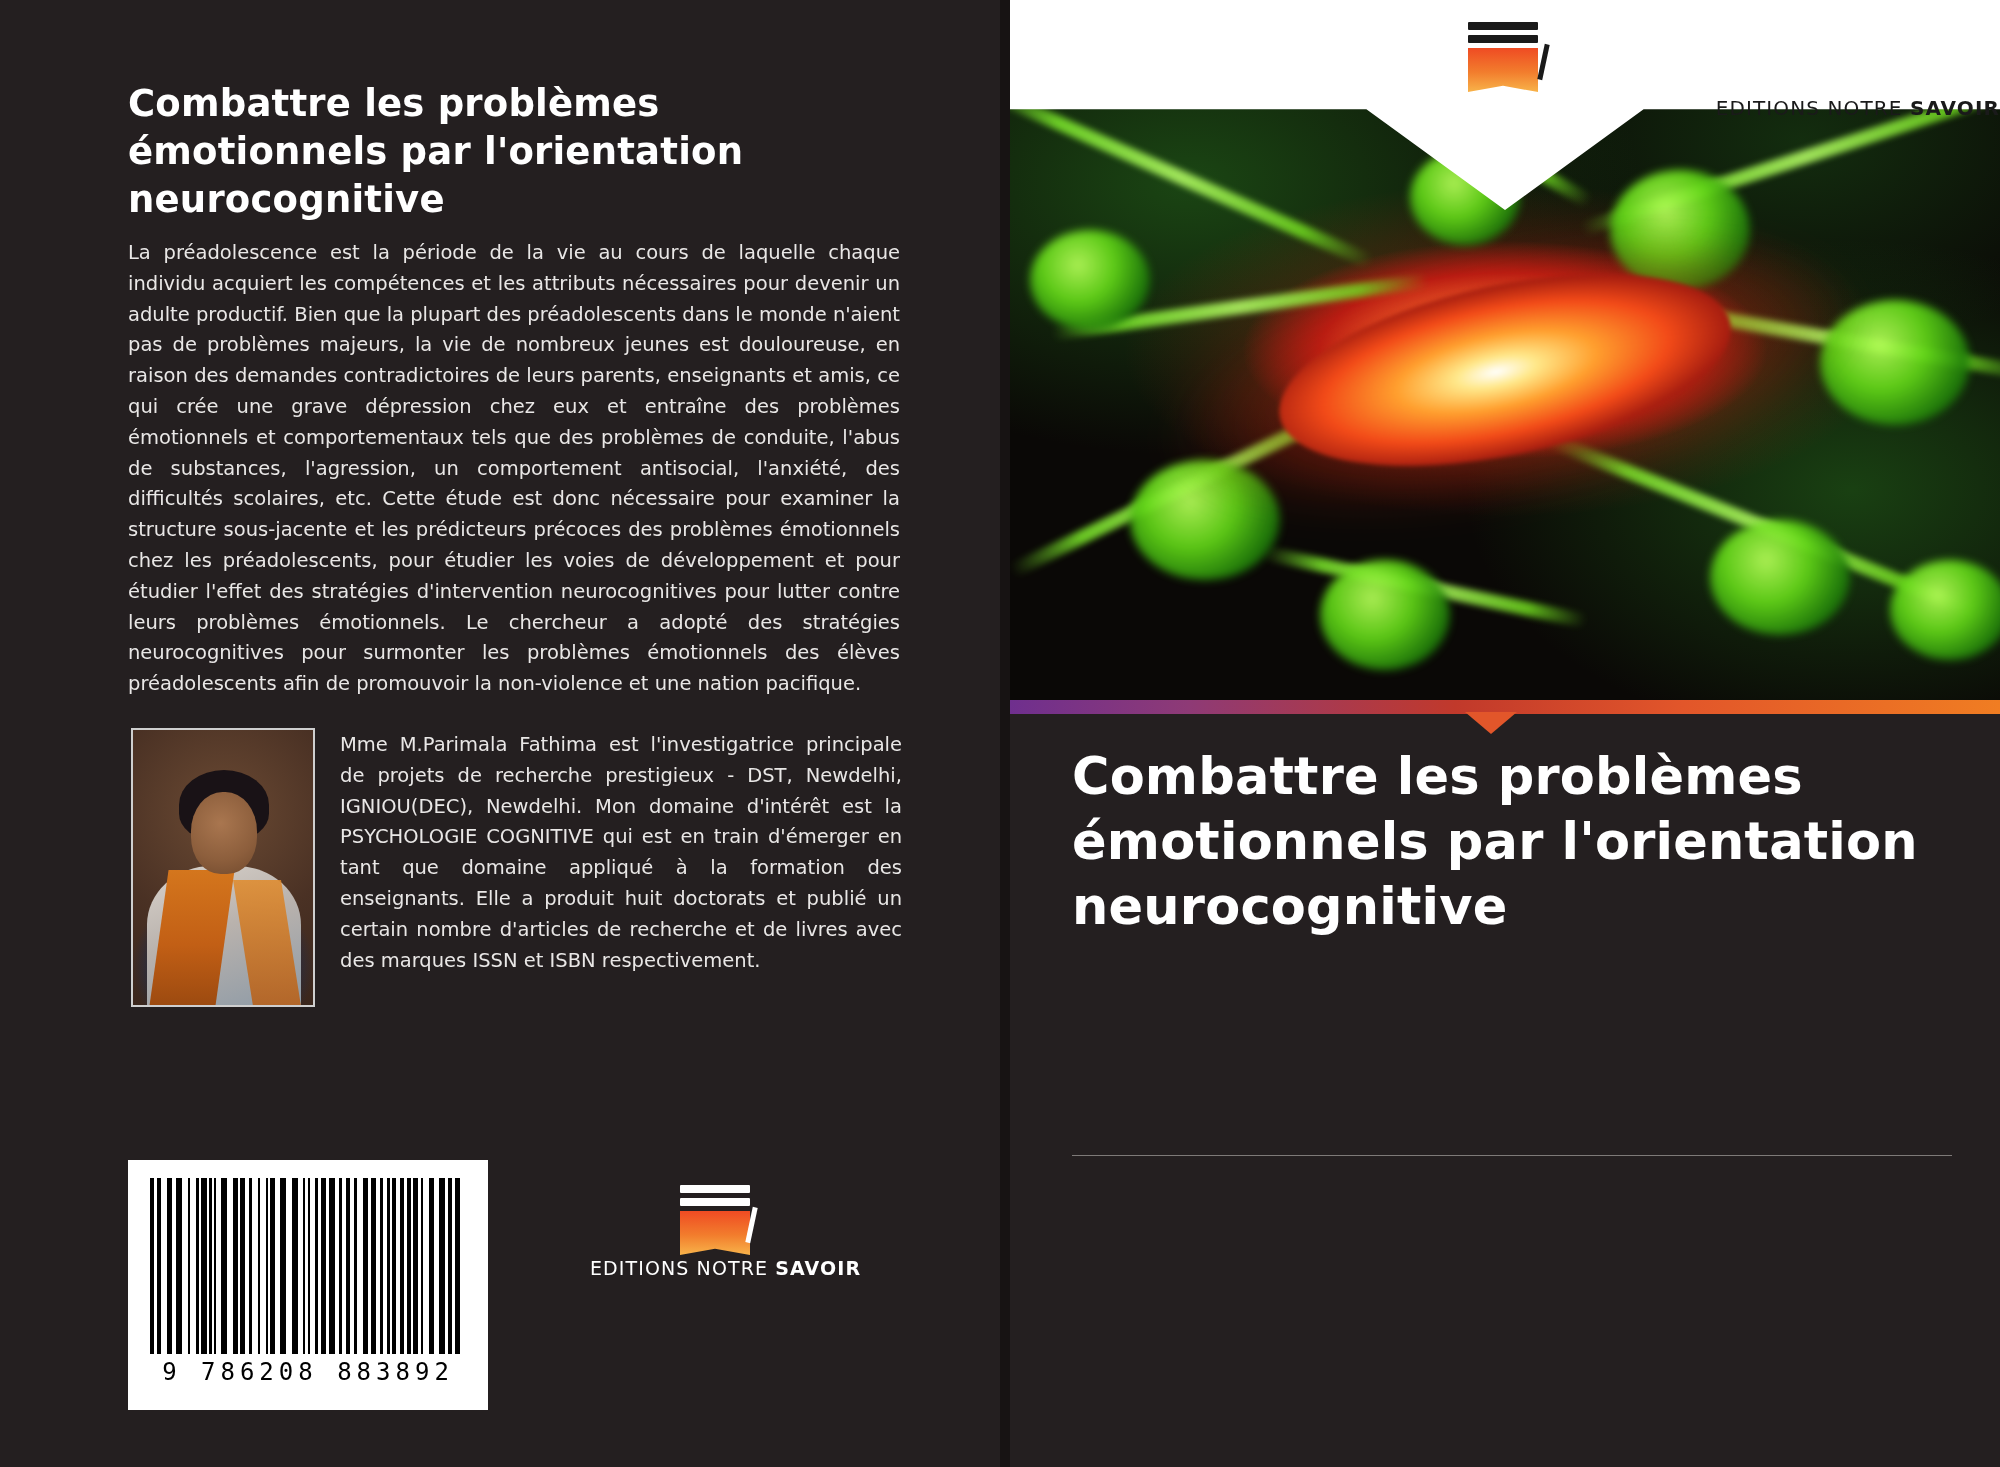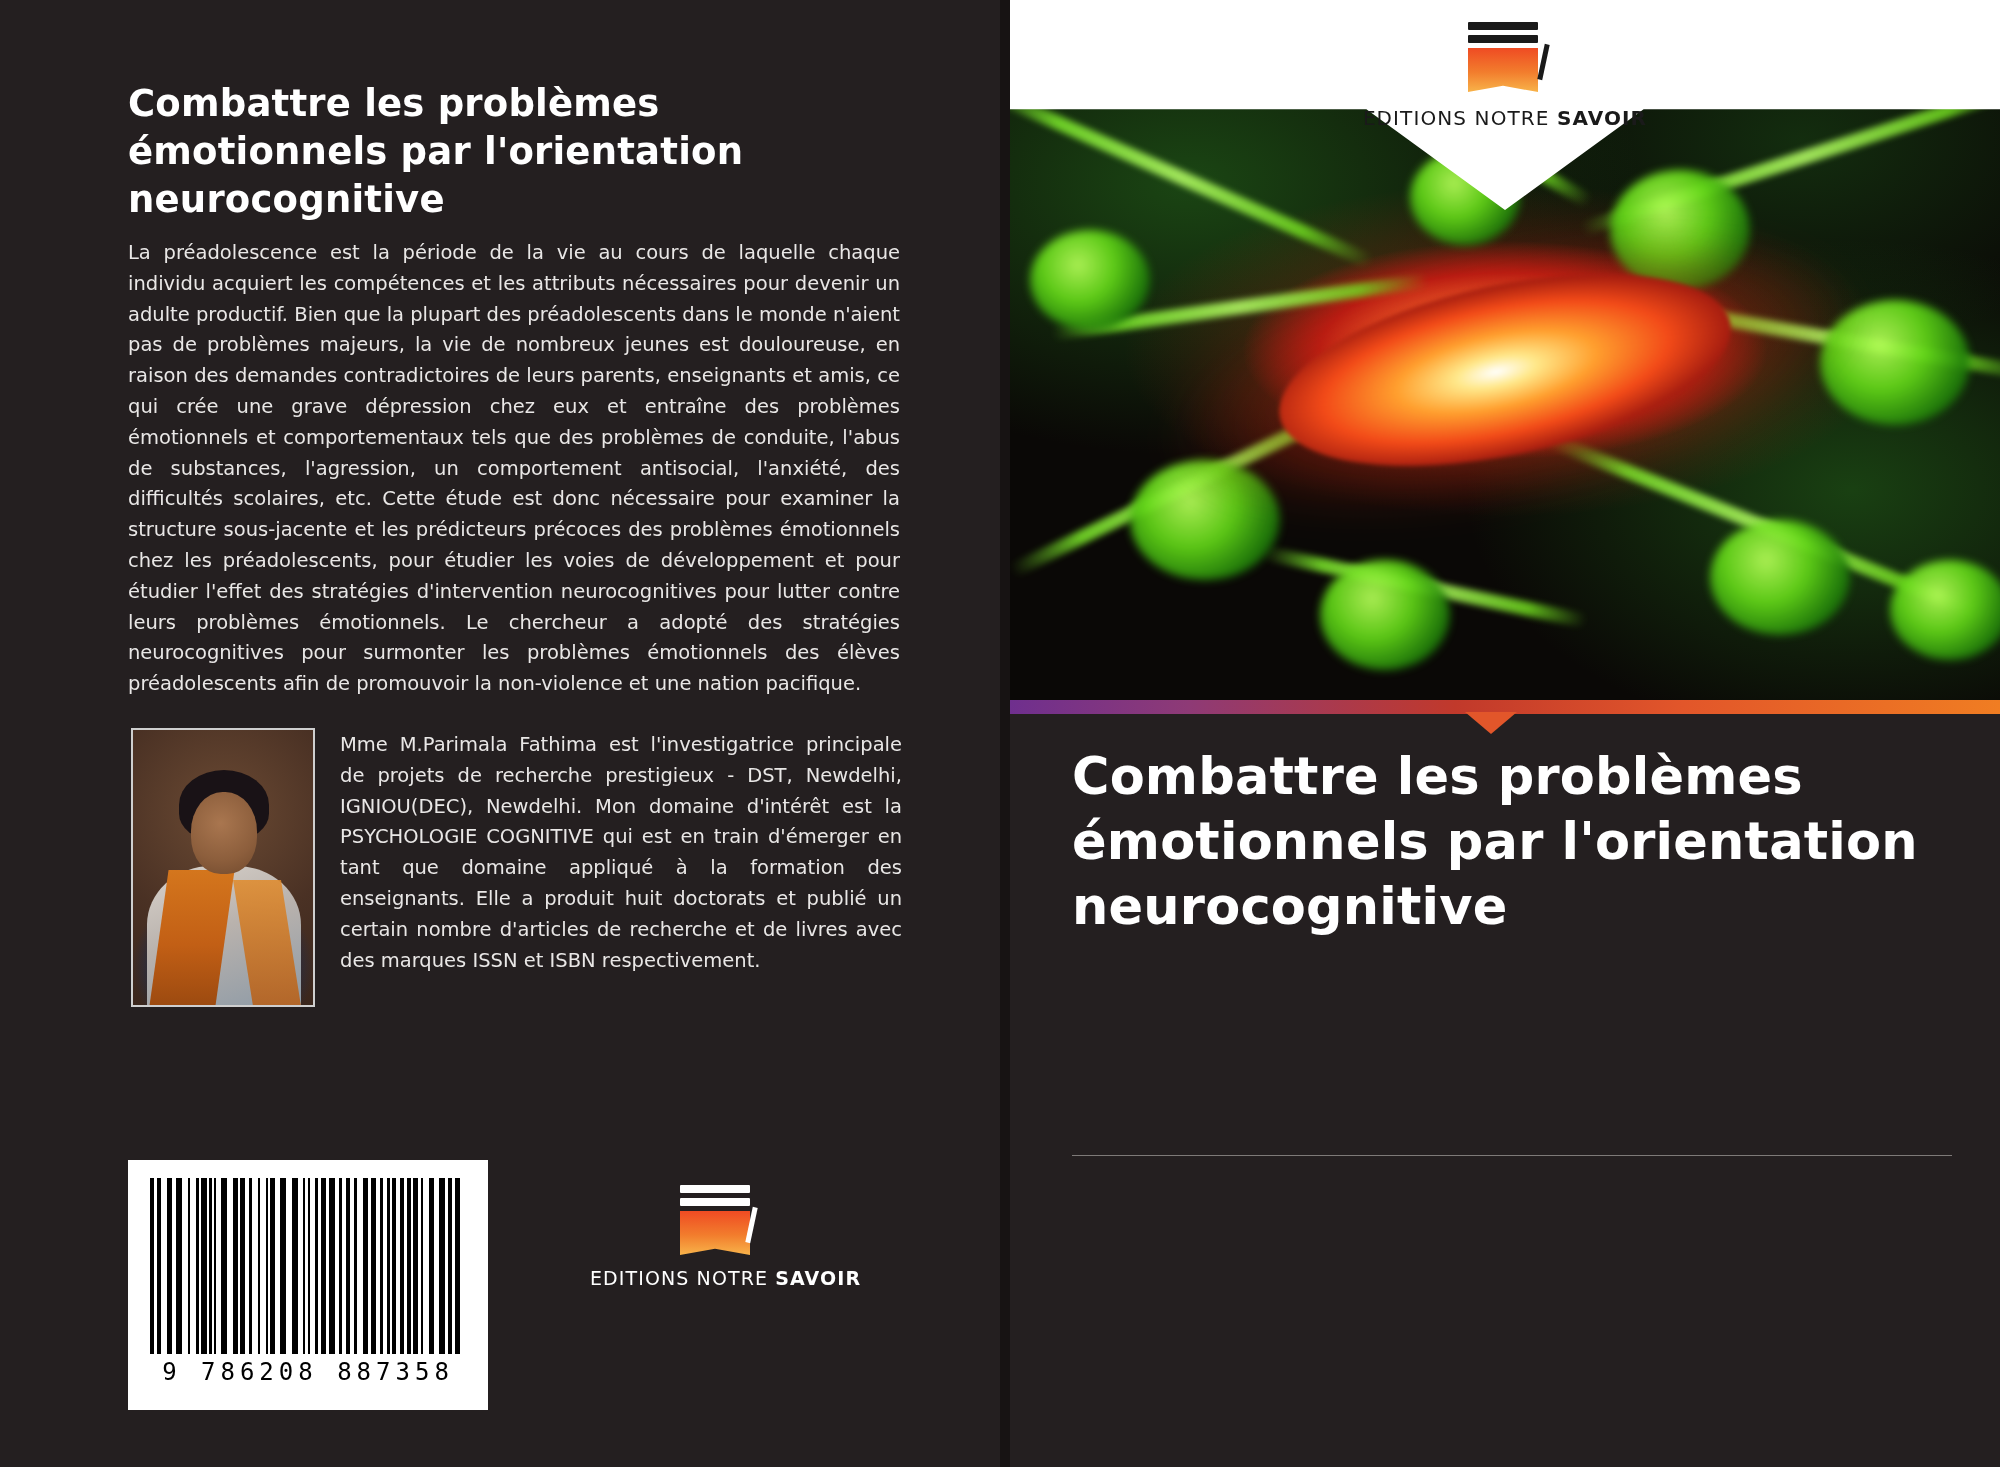--- a/index.html
+++ b/index.html
@@ -222,25 +222,26 @@
   .logo-mark .pen {
     position: absolute;
     right: 4px;
     top: 22px;
     width: 5px;
     height: 36px;
     background: #ffffff;
     transform: rotate(12deg);
   }
   .logo-text {
-    margin-top: 10px;
+    margin-top: 0;
     color: #ffffff;
     font-size: 19px;
     letter-spacing: 1.1px;
     white-space: nowrap;
+    text-align: right;
   }
   .logo-text b { font-weight: bold; }
 
   
   .cover-image {
     position: absolute;
     left: 0;
     top: 0;
     width: 990px;
     height: 700px;
@@ -426,21 +427,21 @@
           <i style="left: 242px; width: 4px;"></i>
           <i style="left: 250px; width: 4px;"></i>
           <i style="left: 257px; width: 4px;"></i>
           <i style="left: 263px; width: 5px;"></i>
           <i style="left: 271px; width: 2px;"></i>
           <i style="left: 279px; width: 5px;"></i>
           <i style="left: 289px; width: 6px;"></i>
           <i style="left: 298px; width: 4px;"></i>
           <i style="left: 305px; width: 5px;"></i>
         </div>
-      <div class="barcode-digits">9 786208 887358</div>
+      <div class="barcode-digits">9 786208 883892</div>
     </div>
 
     <div class="pub-logo-back">
       <div class="logo-mark">
         <span class="bar b1"></span>
         <span class="bar b2"></span>
         <span class="book"></span>
         <span class="pen"></span>
       </div>
       <div class="logo-text"><span>EDITIONS NOTRE </span><b>SAVOIR</b></div>

